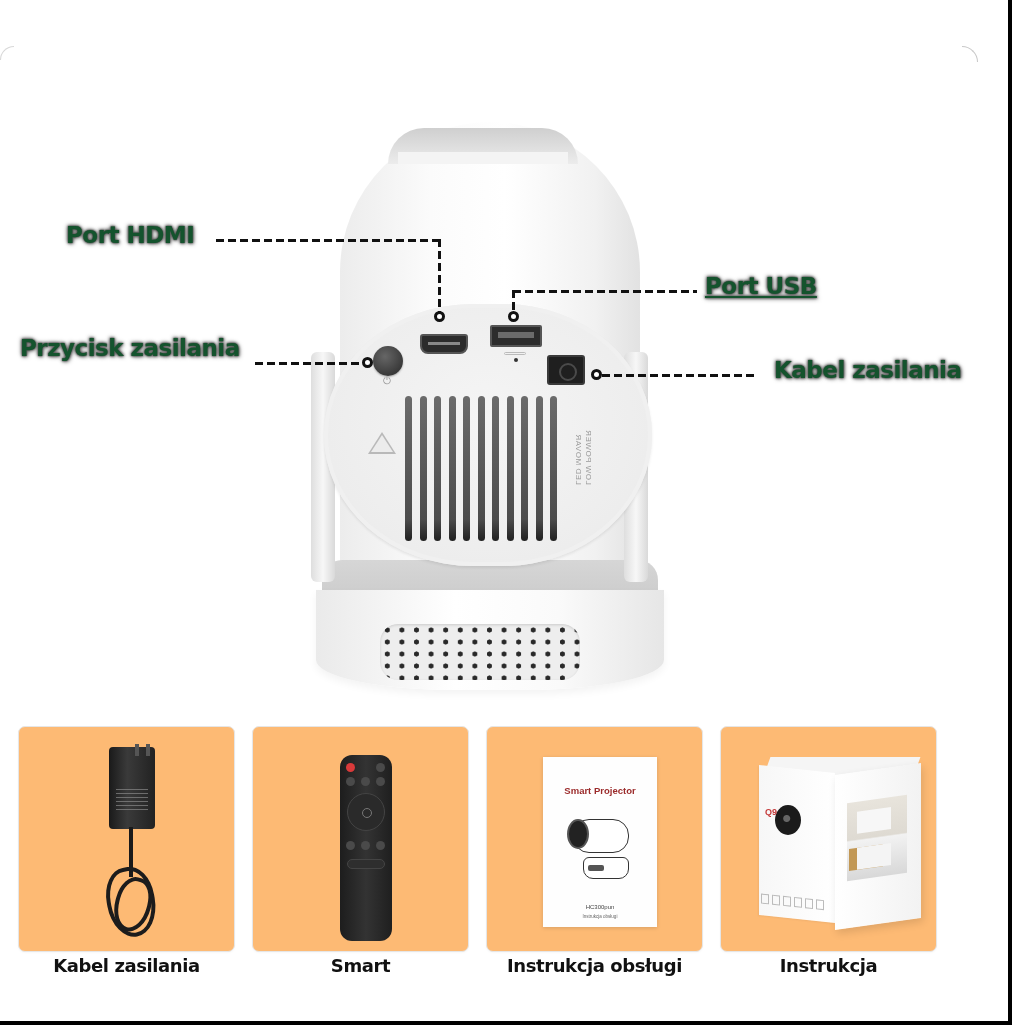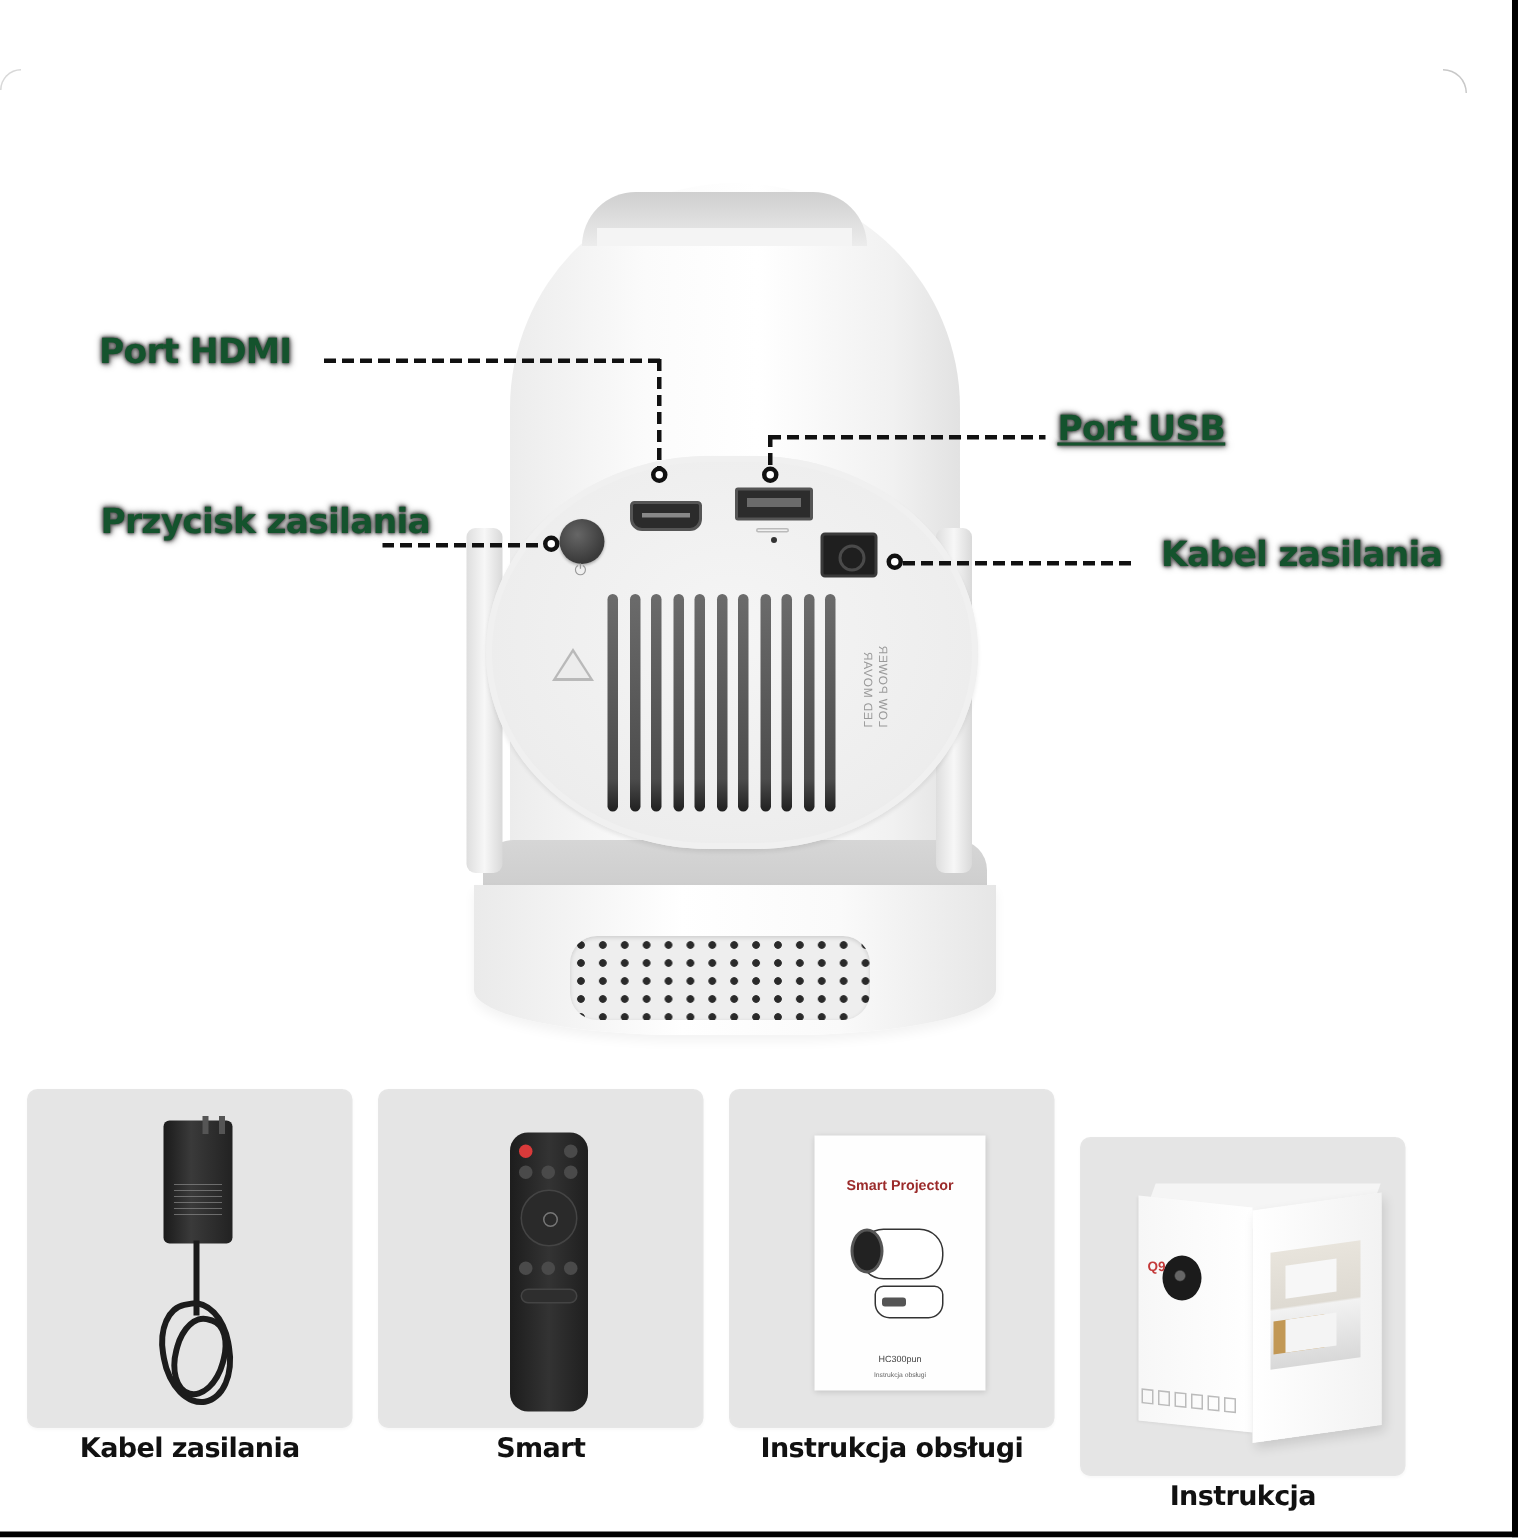--- a/index.html
+++ b/index.html
@@ -47,21 +47,21 @@
   
   .callout-label { position: absolute; font-family: "DejaVu Sans", sans-serif; font-weight: bold; font-size: 23px; color: #14532d; letter-spacing: -0.5px; white-space: nowrap;
     text-shadow: 0 0 1px #555, 0 0 2px #555, 0 0 3px #666, 1px 1px 4px rgba(0,0,0,0.5), -1px -1px 4px rgba(0,0,0,0.35); }
   .dash { position: absolute; }
   .dash.h { height: 3px; background: repeating-linear-gradient(90deg, #111 0 8px, transparent 8px 12px); }
   .dash.v { width: 3px; background: repeating-linear-gradient(180deg, #111 0 8px, transparent 8px 12px); }
   .node { position: absolute; width: 11px; height: 11px; border-radius: 50%; background: #fff; border: 3px solid #111; }
 
   
   .accessories { position: absolute; left: 18px; top: 726px; width: 920px; height: 270px; }
-  .card { position: absolute; top: 0; width: 217px; height: 226px; background: #e5e5e5; border: 1px solid #e6e6e6; border-radius: 7px; box-shadow: 0 1px 2px rgba(0,0,0,0.03); }
+  .card { position: absolute; top: 0; width: 217px; height: 226px; background: #fdba74; border: 1px solid #e6e6e6; border-radius: 7px; box-shadow: 0 1px 2px rgba(0,0,0,0.03); }
   .card-label { position: absolute; left: 0; right: 0; top: 228px; text-align: center; font-family: "DejaVu Sans", sans-serif; font-weight: bold; font-size: 18px; color: #111; letter-spacing: -0.4px; }
   .card-img { position: absolute; }
 
   
   .charger-head { position: absolute; left: 90px; top: 20px; width: 46px; height: 82px; background: linear-gradient(90deg, #1a1a1a, #3a3a3a 40%, #222); border-radius: 4px; }
   .charger-prong { position: absolute; top: 17px; width: 4px; height: 12px; background: #555; }
   .charger-text { position: absolute; left: 97px; top: 62px; width: 32px; height: 22px; background: repeating-linear-gradient(180deg, #888 0 1px, transparent 1px 4px); opacity: 0.7; }
   .charger-cord { position: absolute; left: 110px; top: 100px; width: 4px; height: 50px; background: #1a1a1a; }
   .charger-coil { position: absolute; left: 88px; top: 140px; width: 48px; height: 70px; border: 4px solid #1c1c1c; border-radius: 45% 45% 50% 50%; transform: rotate(-10deg); }
   .charger-coil.b { left: 96px; top: 150px; width: 36px; height: 55px; transform: rotate(15deg); }
@@ -139,21 +139,21 @@
 
   <div class="proj-base"></div>
   <div class="speaker"></div>
 </div>
 
 <div class="callout-label" style="left:66px; top:222px;">Port HDMI</div>
 <div class="dash h" style="left:216px; top:239px; width:226px;"></div>
 <div class="dash v" style="left:438px; top:239px; height:74px;"></div>
 <div class="node" style="left:434px; top:311px;"></div>
 
-<div class="callout-label" style="left:20px; top:335px;margin-left:47px;">Przycisk zasilania</div>
+<div class="callout-label" style="left:20px; top:335px;">Przycisk zasilania</div>
 <div class="dash h" style="left:255px; top:362px; width:108px;"></div>
 <div class="node" style="left:362px; top:357px;"></div>
 
 <div class="callout-label" style="left:705px; top:273px;text-decoration:underline;">Port USB</div>
 <div class="dash h" style="left:513px; top:290px; width:184px;"></div>
 <div class="dash v" style="left:512px; top:290px; height:22px;"></div>
 <div class="node" style="left:508px; top:311px;"></div>
 
 <div class="callout-label" style="left:774px; top:357px;">Kabel zasilania</div>
 <div class="dash h" style="left:602px; top:374px; width:152px;"></div>
@@ -197,21 +197,21 @@
       <div class="manual-title">Smart Projector</div>
       <div class="manual-proj"></div>
       <div class="manual-lens"></div>
       <div class="manual-base"></div>
       <div class="manual-model">HC300pun</div>
       <div class="manual-sub">Instrukcja obsługi</div>
     </div>
     <div class="card-label">Instrukcja obsługi</div>
   </div>
 
-  <div class="card" style="left:702px;margin-top:32px;">
+  <div class="card" style="left:702px;">
     <div class="card-img" style="left:0;top:0;width:217px;height:220px;">
       <div class="box-top"></div>
       <div class="box-front"></div>
       <div class="box-side"></div>
       <div class="box-photo"></div>
       <div class="box-projbody"></div>
       <div class="box-lens"></div>
       <div class="box-logo">Q9</div>
       <div class="box-icons">
           <span></span>

